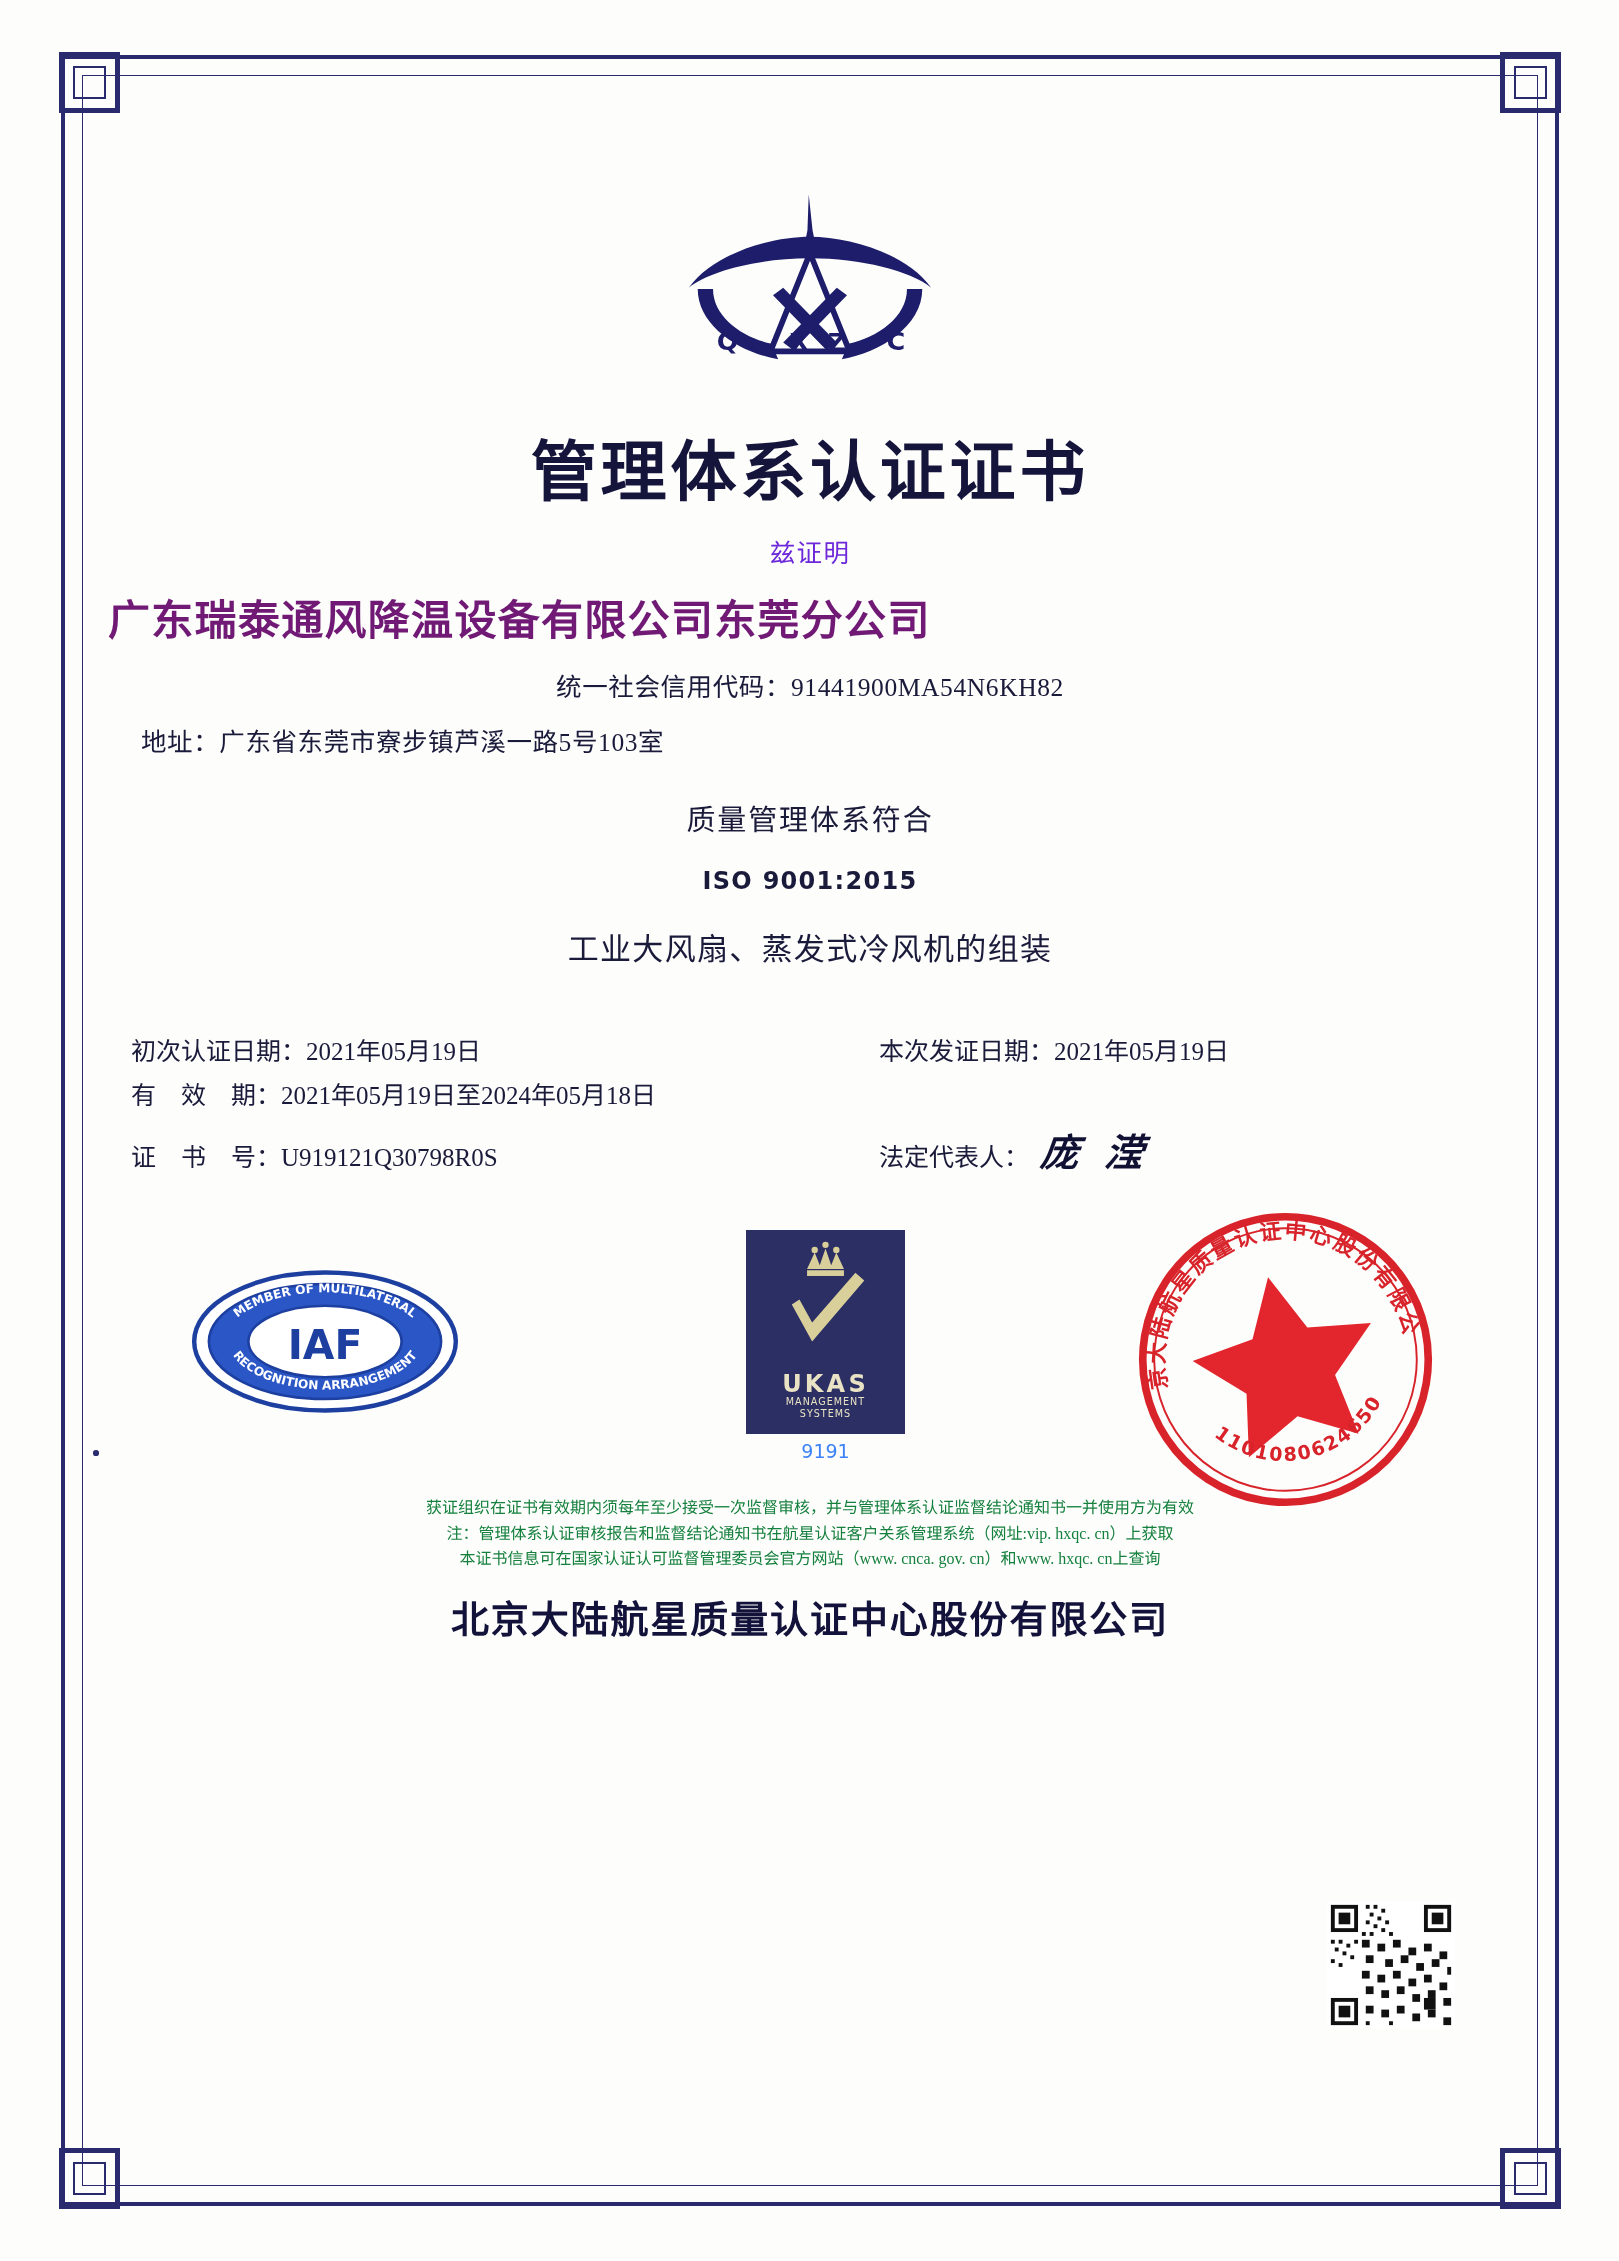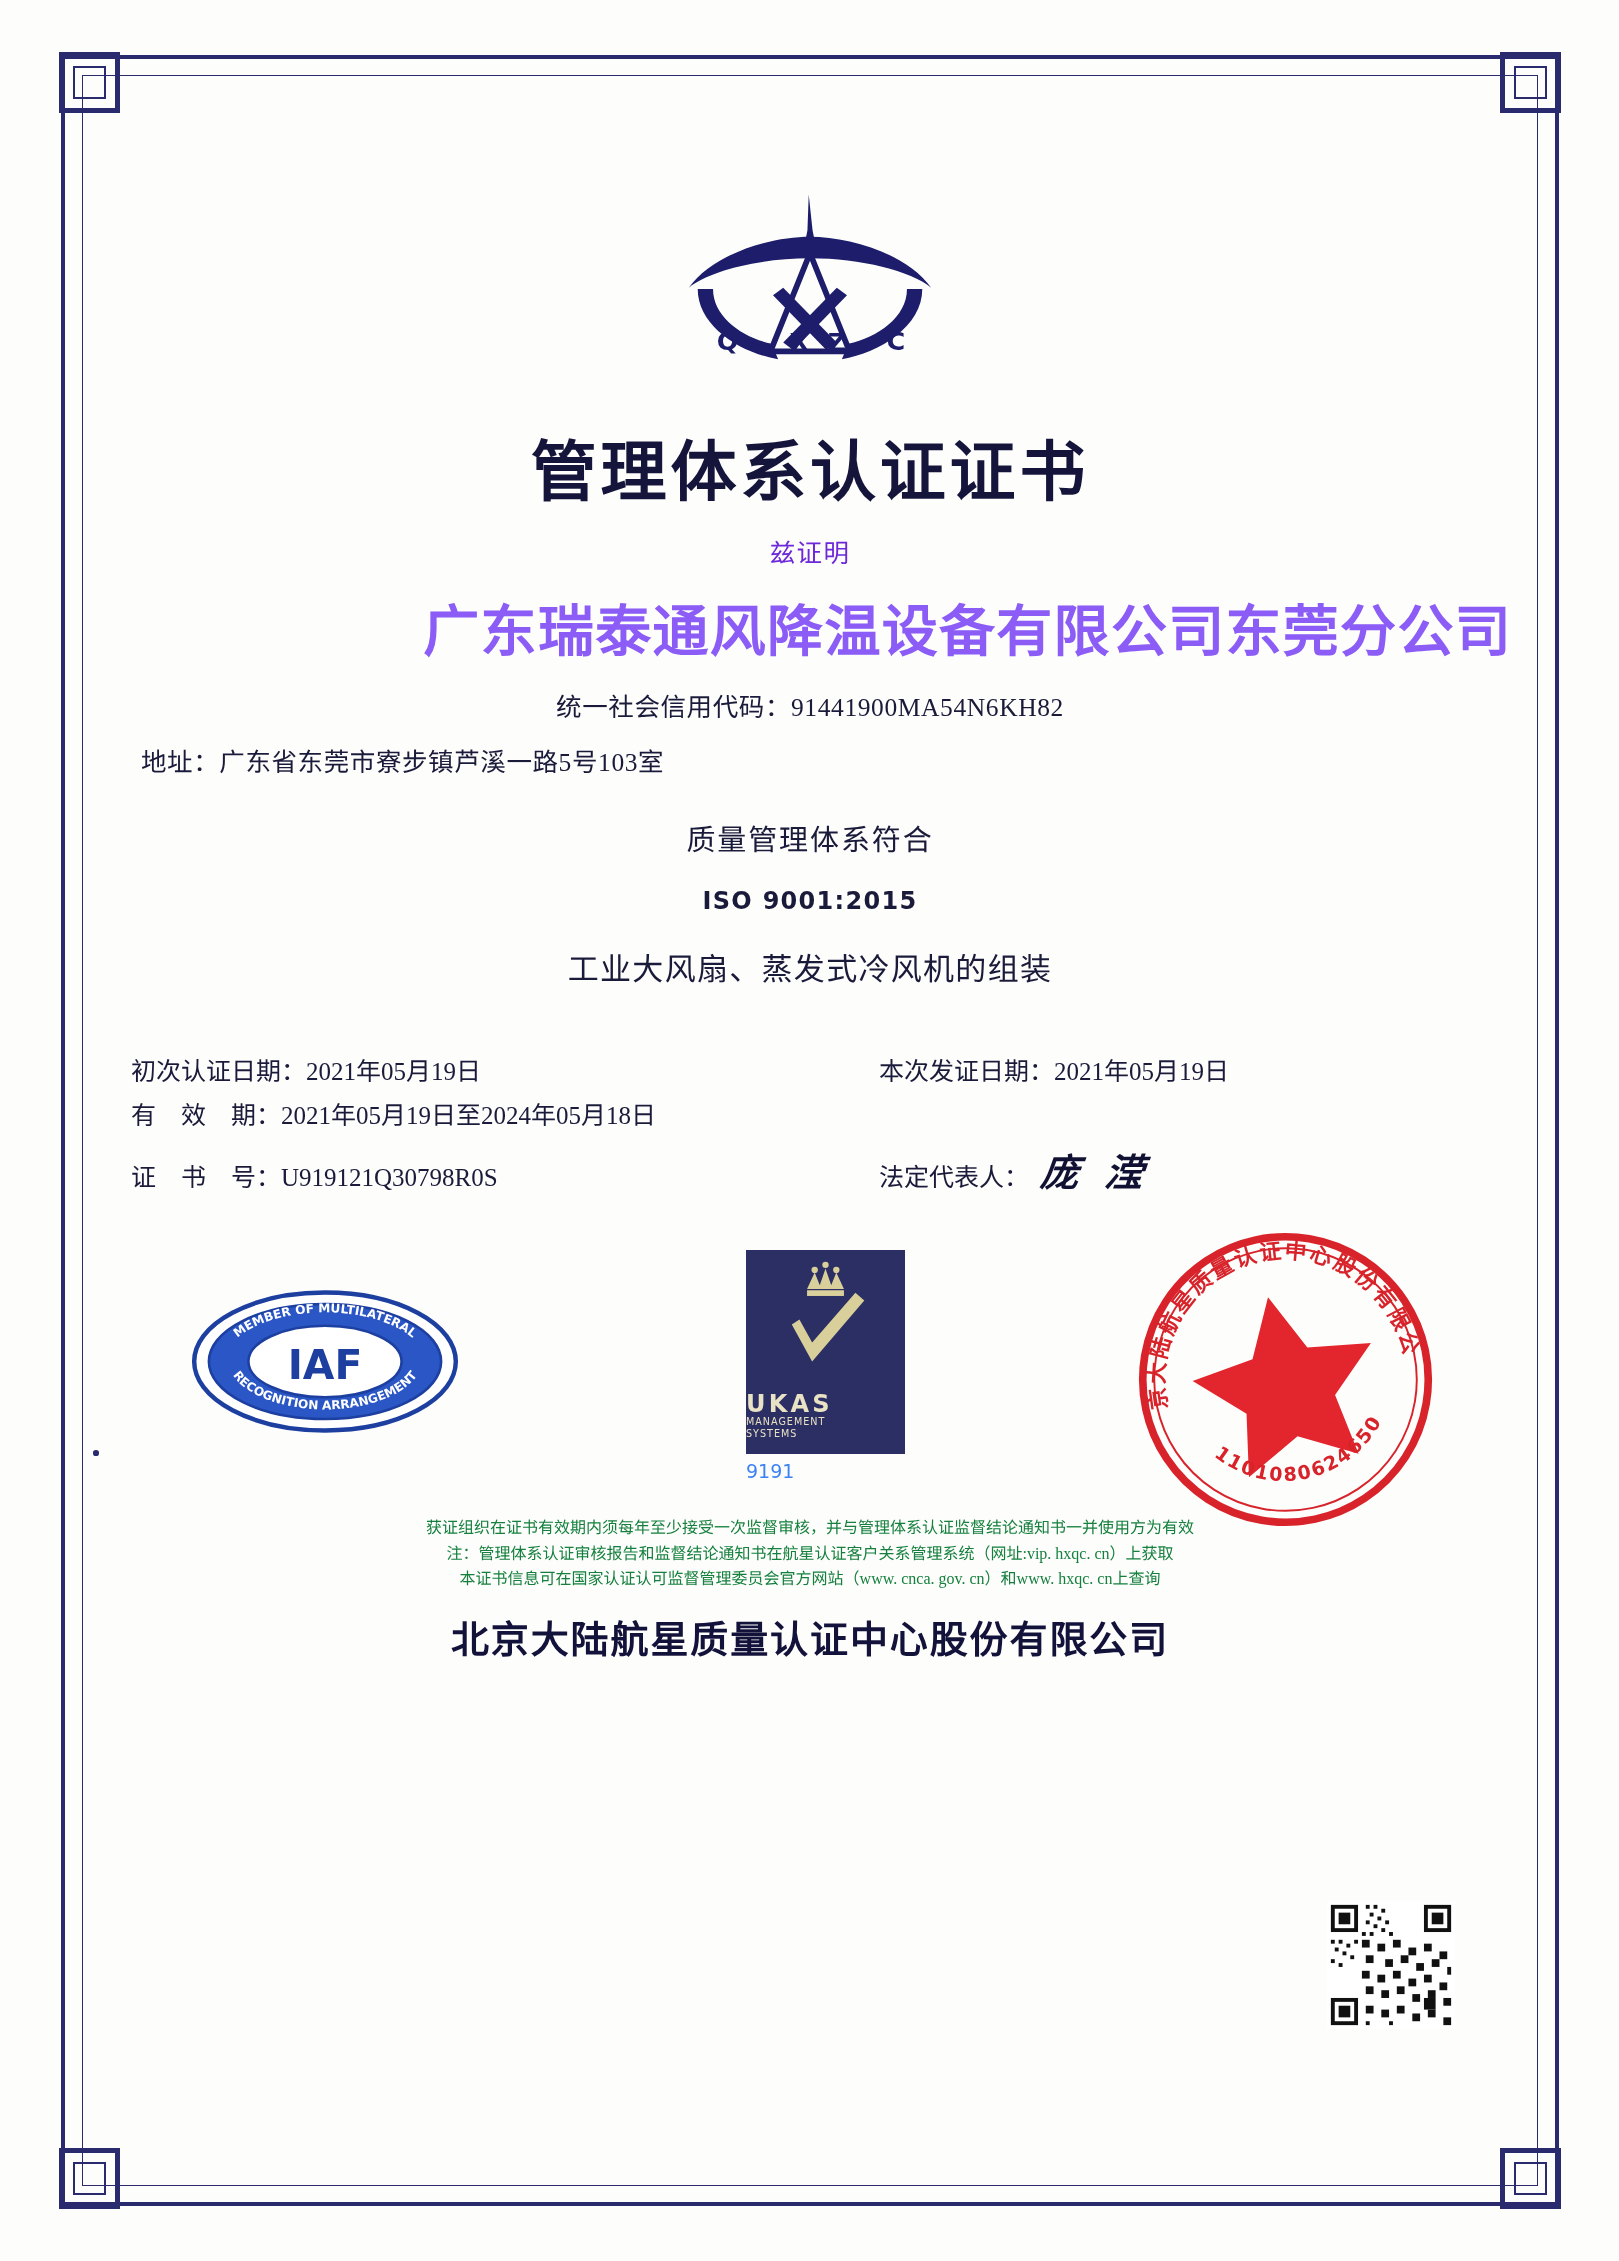--- a/index.html
+++ b/index.html
@@ -93,26 +93,26 @@
   }
   .sub-zheng {
     margin-top: 18px;
     text-align: center;
     font-size: 25.5px;
     color: #6d28d9;
     letter-spacing: 1.3px;
   }
   .company {
     margin-top: 16.6px;
-    text-align: right;
-    font-family: "DejaVu Sans", "Liberation Sans", sans-serif;
-    font-weight: bold;
-    font-size: 56px;
+    text-align: left;
+    font-family: "DejaVu Sans", "Liberation Sans", sans-serif;
+    font-weight: bold;
+    font-size: 42px;
     letter-spacing: 1.3px;
-    color: #8b5cf6;
+    color: #701a75;
   }
   .credit-code {
     margin-top: 19px;
     text-align: center;
     font-size: 25.5px;
     letter-spacing: 0.6px;
   }
   .address {
     margin-top: 18px;
     text-align: left;
@@ -185,21 +185,21 @@
   .iaf-mark {
     position: absolute;
     left: 83px;
     top: 45px;
   }
   .ukas-mark {
     position: absolute;
     left: 638px;
     top: 6.4px;
     width: 159px;
-    text-align: left;
+    text-align: center;
   }
   .ukas-box {
     width: 159px;
     height: 204px;
     background: #2b2f63;
     position: relative;
     margin: 0 auto;
   }
   .ukas-text {
     position: absolute;

